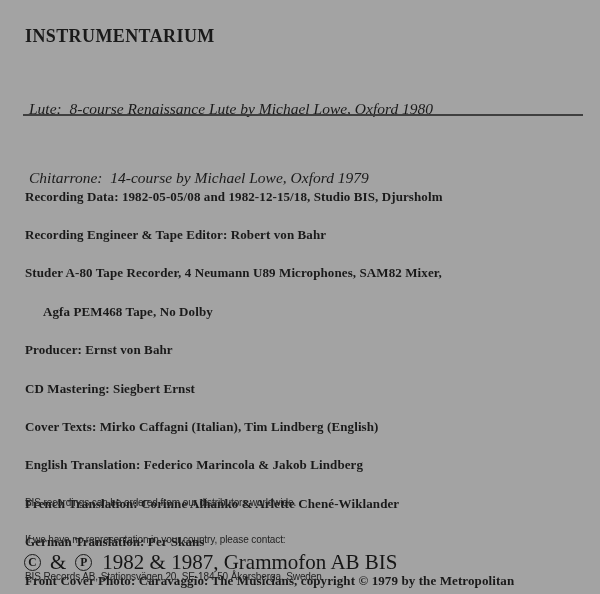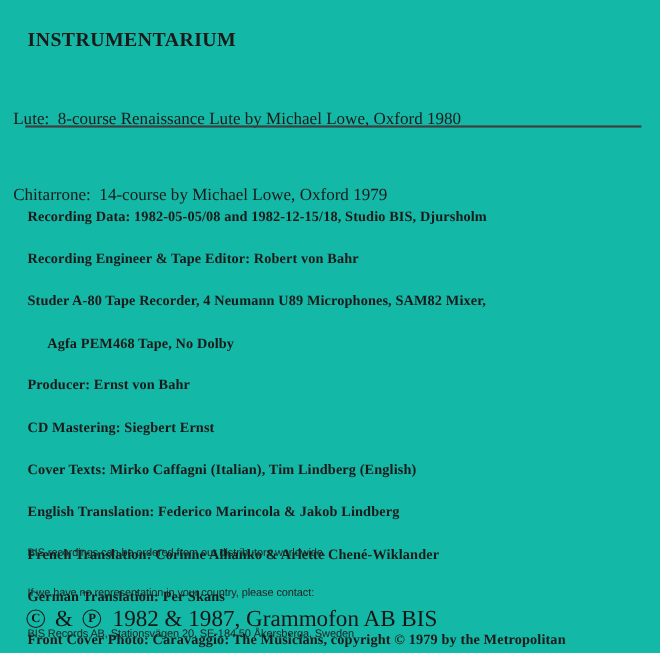--- a/index.html
+++ b/index.html
@@ -1,32 +1,33 @@
 <!DOCTYPE html>
 <html><head>
 <meta charset="utf-8">
 <style>
   html,body{margin:0;padding:0;background:#e8e8e8;}
   .page{
     position:relative;
     width:600px;height:594px;
-    background:#14b8a6;
+    background:#a3a3a3;
     color:#1a1a1a;
     font-family:"Liberation Serif", serif;
     overflow:hidden;
     margin:0 auto;
   }
   .title{
     position:absolute;left:25px;top:26px;
     font-size:18px;font-weight:bold;letter-spacing:0.4px;
   }
   .instruments{
-    position:absolute;left:12px;top:51px;
+    position:absolute;left:29px;top:51px;
     font-size:15.5px;line-height:23px;
     white-space:pre-wrap;
+    font-style:italic;
   }
   .rule{
     position:absolute;left:23px;top:114px;width:560px;height:0;
     border-top:2px solid #3f3f3f;
   }
   .credits{
     position:absolute;left:25px;top:165px;
     font-size:13px;font-weight:bold;line-height:12.8px;
     white-space:pre-wrap;letter-spacing:0.1px;
   }

